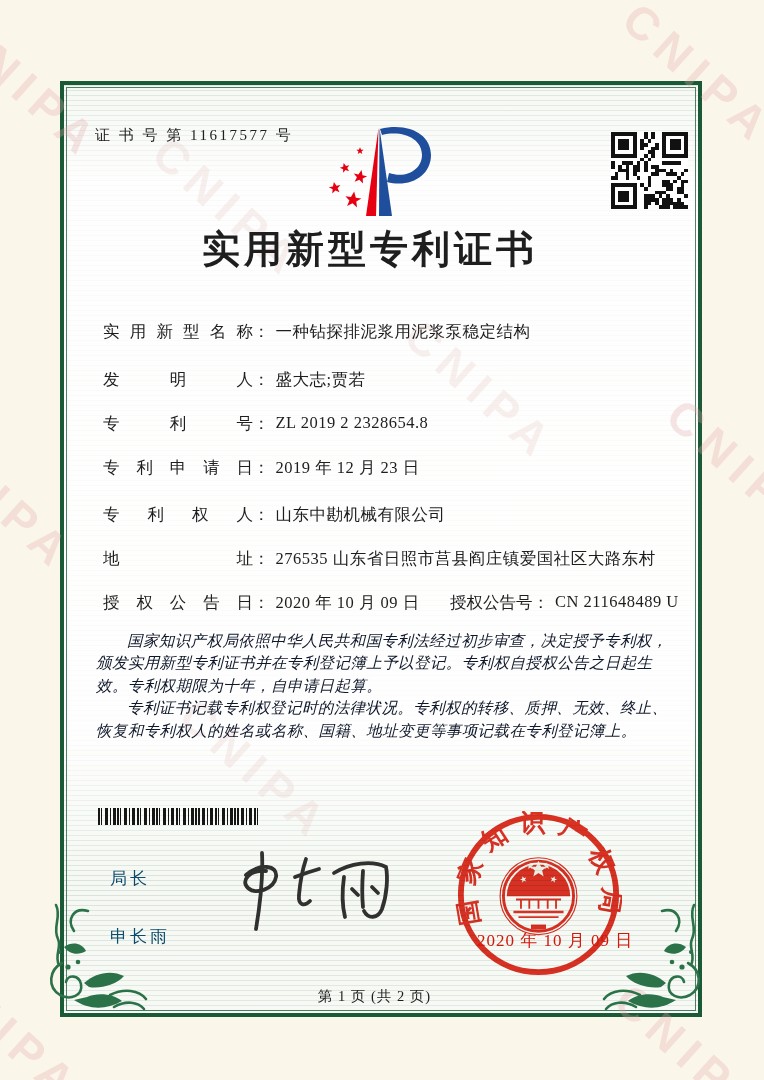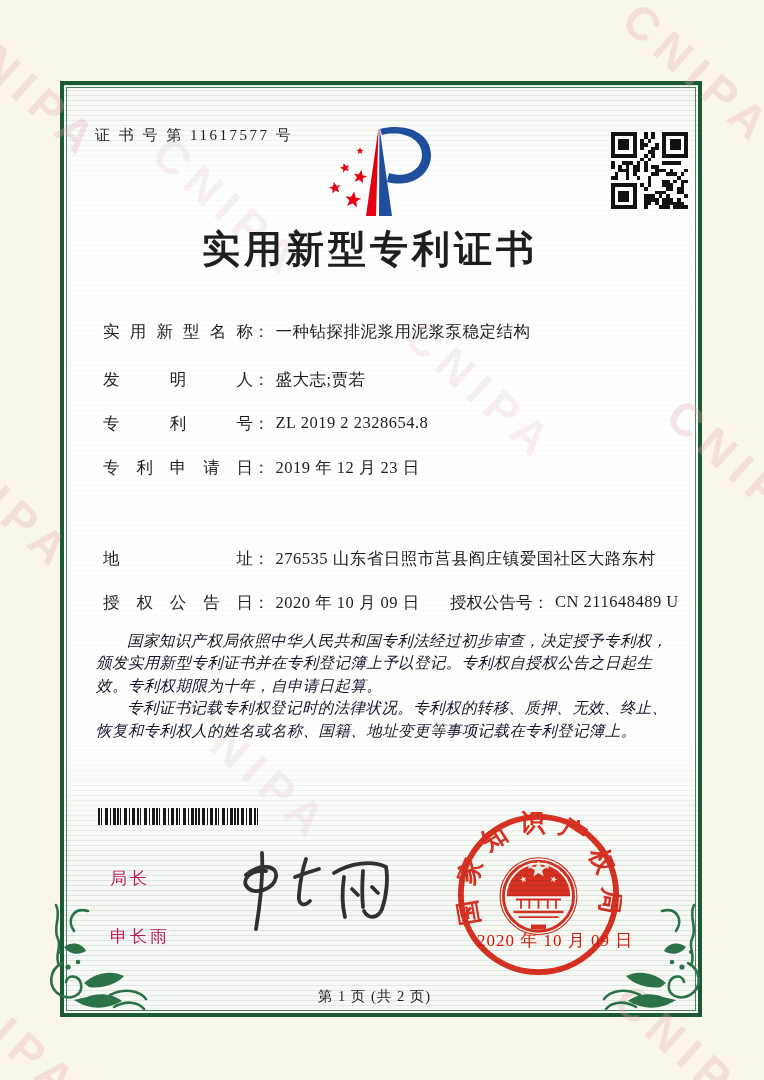--- a/index.html
+++ b/index.html
@@ -53,21 +53,21 @@
   
   .barcode{
     left:98px; top:808px; width:162px; height:17px;
     background:repeating-linear-gradient(90deg,
       #161616 0 2px, transparent 2px 3px,
       #161616 3px 4px, transparent 4px 7px,
       #161616 7px 10px, transparent 10px 12px,
       #161616 12px 13px, transparent 13px 15px,
       #161616 15px 18px, transparent 18px 19.5px);
   }
-  .signer{font-family:"Liberation Sans","DejaVu Sans",sans-serif; font-size:17px; letter-spacing:3px; color:#be185d;}
+  .signer{font-family:"Liberation Sans","DejaVu Sans",sans-serif; font-size:17px; letter-spacing:3px; color:#0c4a6e;}
   .signer-title{left:110px; top:867px;}
   .signer-name{left:110px; top:898px;margin-top:27px;}
   .signature-svg{left:222px; top:843px;}
   .seal-svg{left:455px; top:811px; mix-blend-mode:multiply;}
   .seal-date{
     left:477px; top:929px; z-index:4; font-size:17px; color:#d3170b;
     font-weight:500; letter-spacing:1px; white-space:nowrap;
   }
   .page-indicator{left:0; top:987px; width:749px; text-align:center; font-size:14.5px; letter-spacing:1px;}
   .continuation{left:0; top:1029px; width:764px; text-align:center; font-size:15.5px; font-style:italic; letter-spacing:2px;}
@@ -248,20 +248,23 @@
   </div>
   <div class="abs field-row" style="top:369px">
     <span class="flabel">发明人</span><span class="fcolon">：</span><span class="fvalue">盛大志;贾若</span>
   </div>
   <div class="abs field-row" style="top:413px">
     <span class="flabel">专利号</span><span class="fcolon">：</span><span class="fvalue">ZL 2019 2 2328654.8</span>
   </div>
   <div class="abs field-row" style="top:457px">
     <span class="flabel">专利申请日</span><span class="fcolon">：</span><span class="fvalue">2019 年 12 月 23 日</span>
   </div>
+  <div class="abs field-row" style="top:504px">
+    <span class="flabel">专利权人</span><span class="fcolon">：</span><span class="fvalue">山东中勘机械有限公司</span>
+  </div>
   <div class="abs field-row" style="top:548px">
     <span class="flabel">地址</span><span class="fcolon">：</span><span class="fvalue">276535 山东省日照市莒县阎庄镇爱国社区大路东村</span>
   </div>
   <div class="abs field-row" style="top:592px; width:566px">
     <span class="flabel">授权公告日</span><span class="fcolon">：</span><span class="fvalue">2020 年 10 月 09 日</span>
     <span class="grant-col2">
       <span class="flabel">授权公告号</span><span class="fcolon">：</span><span class="fvalue">CN 211648489 U</span>
     </span>
   </div>
 

